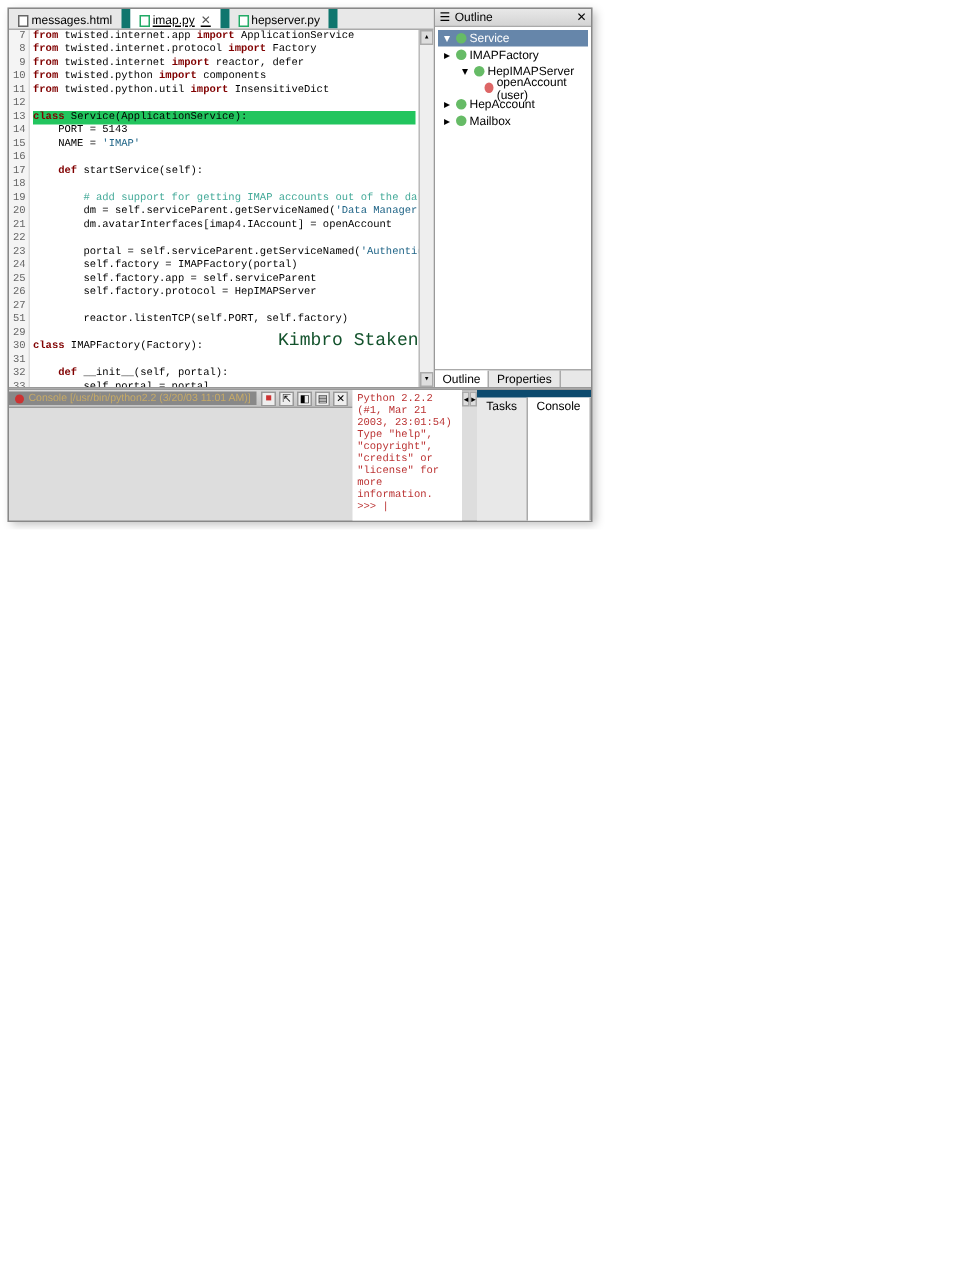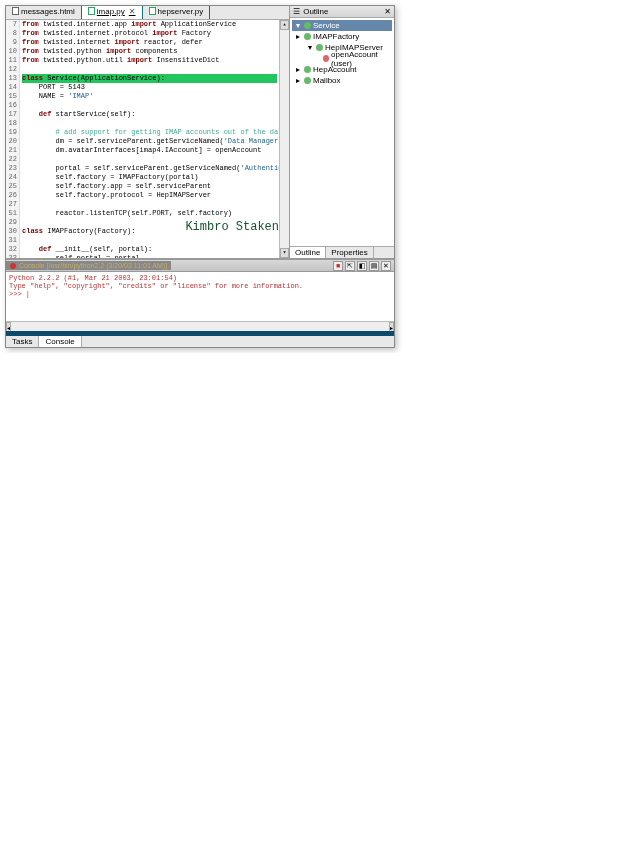--- a/index.html
+++ b/index.html
@@ -1,21 +1,21 @@
 <!DOCTYPE html>
 <html><head>
 <meta charset="utf-8">
 <style>
 * { box-sizing: border-box; margin: 0; padding: 0; }
 body { font-family: Arial, Helvetica, sans-serif; font-size: 9px; background: #fff; width: 640px; }
 .ide { width: 390px; height: 343px; border: 1px solid #888; background: #ddd; display: flex; flex-direction: column; margin: 5px; box-shadow: 2px 2px 6px rgba(0,0,0,0.25); }
 .top-row { display: flex; height: 253px; border-bottom: 1px solid #999; }
 .editor-pane { flex: 1; display: flex; flex-direction: column; background: #fff; border-right: 1px solid #999; min-width: 0; }
 .tabs { display: flex; background: #e8e8e8; border-bottom: 1px solid #aaa; height: 14px; overflow: hidden; }
-.tab { padding: 1px 6px; border-right: 1px solid #0f766e; font-size: 8px; display: flex; align-items: flex-start; gap: 2px; white-space: nowrap; cursor: pointer; }
+.tab { padding: 1px 6px; border-right: 6px solid #0f766e; font-size: 8px; display: flex; align-items: flex-end; gap: 2px; white-space: nowrap; cursor: pointer; }
 .tab.active { background: #fff; text-decoration: underline; }
 .file-ic { width: 7px; height: 8px; display: inline-block; background: #fff; border: 1px solid #666; }
 .file-ic.py { border-color: #2a6; }
 .tab-close { font-size: 8px; color: #555; margin-left: 2px; }
 .code-area { flex: 1; display: flex; overflow: hidden; font-family: "Courier New", monospace; font-size: 7px; line-height: 1.3; position: relative; }
 .gutter { width: 14px; background: #f4f4f4; border-right: 1px solid #ddd; padding: 0 2px; text-align: right; color: #666; }
 .gutter div { height: 9px; }
 .code-lines { flex: 1; padding: 0 2px; white-space: pre; overflow: hidden; }
 .code-lines div { height: 9px; }
 .kw { color: #800000; font-weight: bold; }
@@ -33,21 +33,21 @@
 .tw { width:8px; display:inline-flex; justify-content:center; }
 .nic { width:7px; height:7px; border-radius:50%; display:inline-block; }
 .nic.cl { background:#6b6; }
 .nic.mt { background:#d66; }
 .indent1 { margin-left: 12px; }
 .indent2 { margin-left: 20px; }
 .outline-tabs { display:flex; border-top:1px solid #aaa; background:#e8e8e8; }
 .outline-tabs .otab { font-size:8px; padding:1px 5px; border-right:1px solid #aaa; cursor:pointer; }
 .outline-tabs .otab.active { background:#fff; }
 
-.bottom-row { flex:1; display:flex; flex-direction:column; border-top:1px solid #999; }
+.bottom-row { flex:1; display:flex; flex-direction:row; border-top:1px solid #999; }
 .console-header { background: linear-gradient(#d8d8d8,#c4c4c4); display:flex; align-items:center; font-size:7px; height:12px; border-bottom:1px solid #999; }
 .ch-title { background:#888; color:#c7aa66; padding:1px 4px; display:flex; align-items:center; gap:3px; }
 .red-dot{width:6px;height:6px;background:#c33;border-radius:50%;display:inline-block;}
 .ch-toolbar { margin-left:auto; display:flex; gap:2px; padding:0 3px; }
 .ch-btn { width:10px; height:10px; border:1px solid #999; background:#eee; display:flex;align-items:center;justify-content:center;font-size:7px;cursor:pointer; }
 .console-body { flex:1; background:#fff; font-family:"Courier New",monospace; font-size:7px; color:#b33; padding:2px 3px; }
 .scroll-h { height:10px; background:#eee; border-top:1px solid #bbb; display:flex; justify-content:space-between; }
 .bottom-tabs { display:flex; background:#e8e8e8; border-top:5px solid #0c4a6e; }
 .bottom-tabs .btab { font-size:8px; padding:1px 6px; border-right:1px solid #aaa; cursor:pointer; }
 .bottom-tabs .btab.active { background:#fff; }

